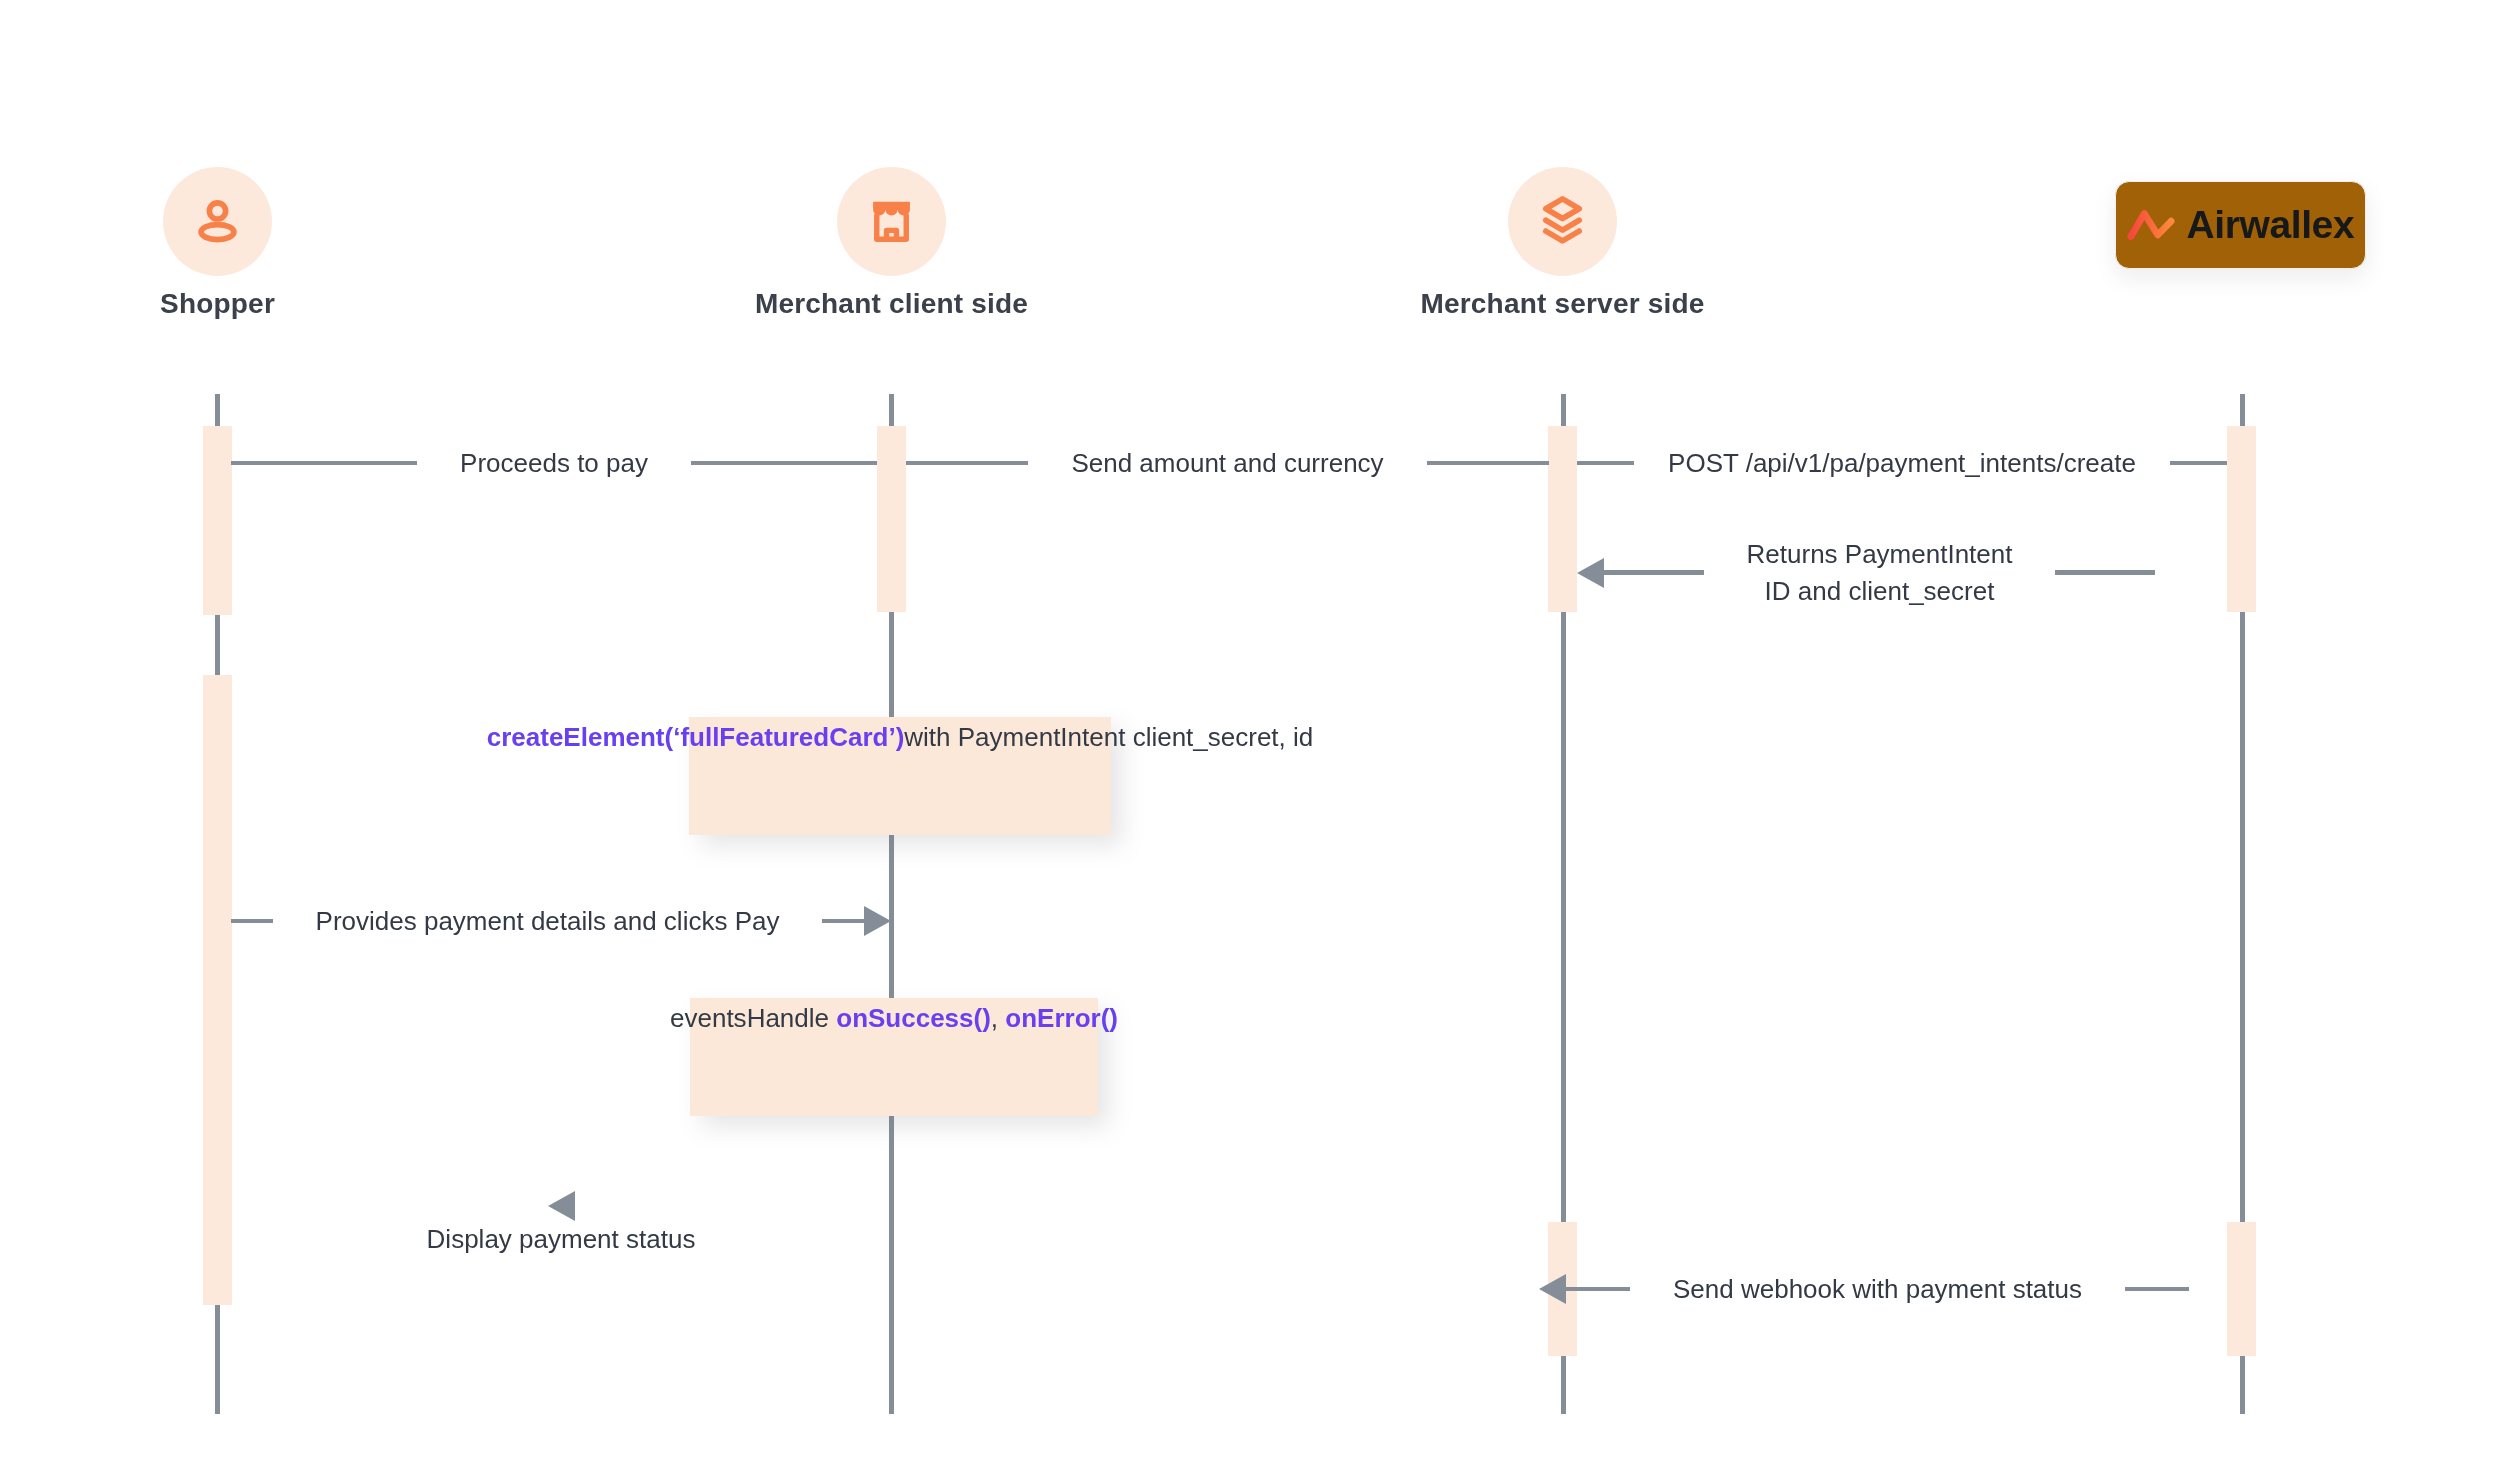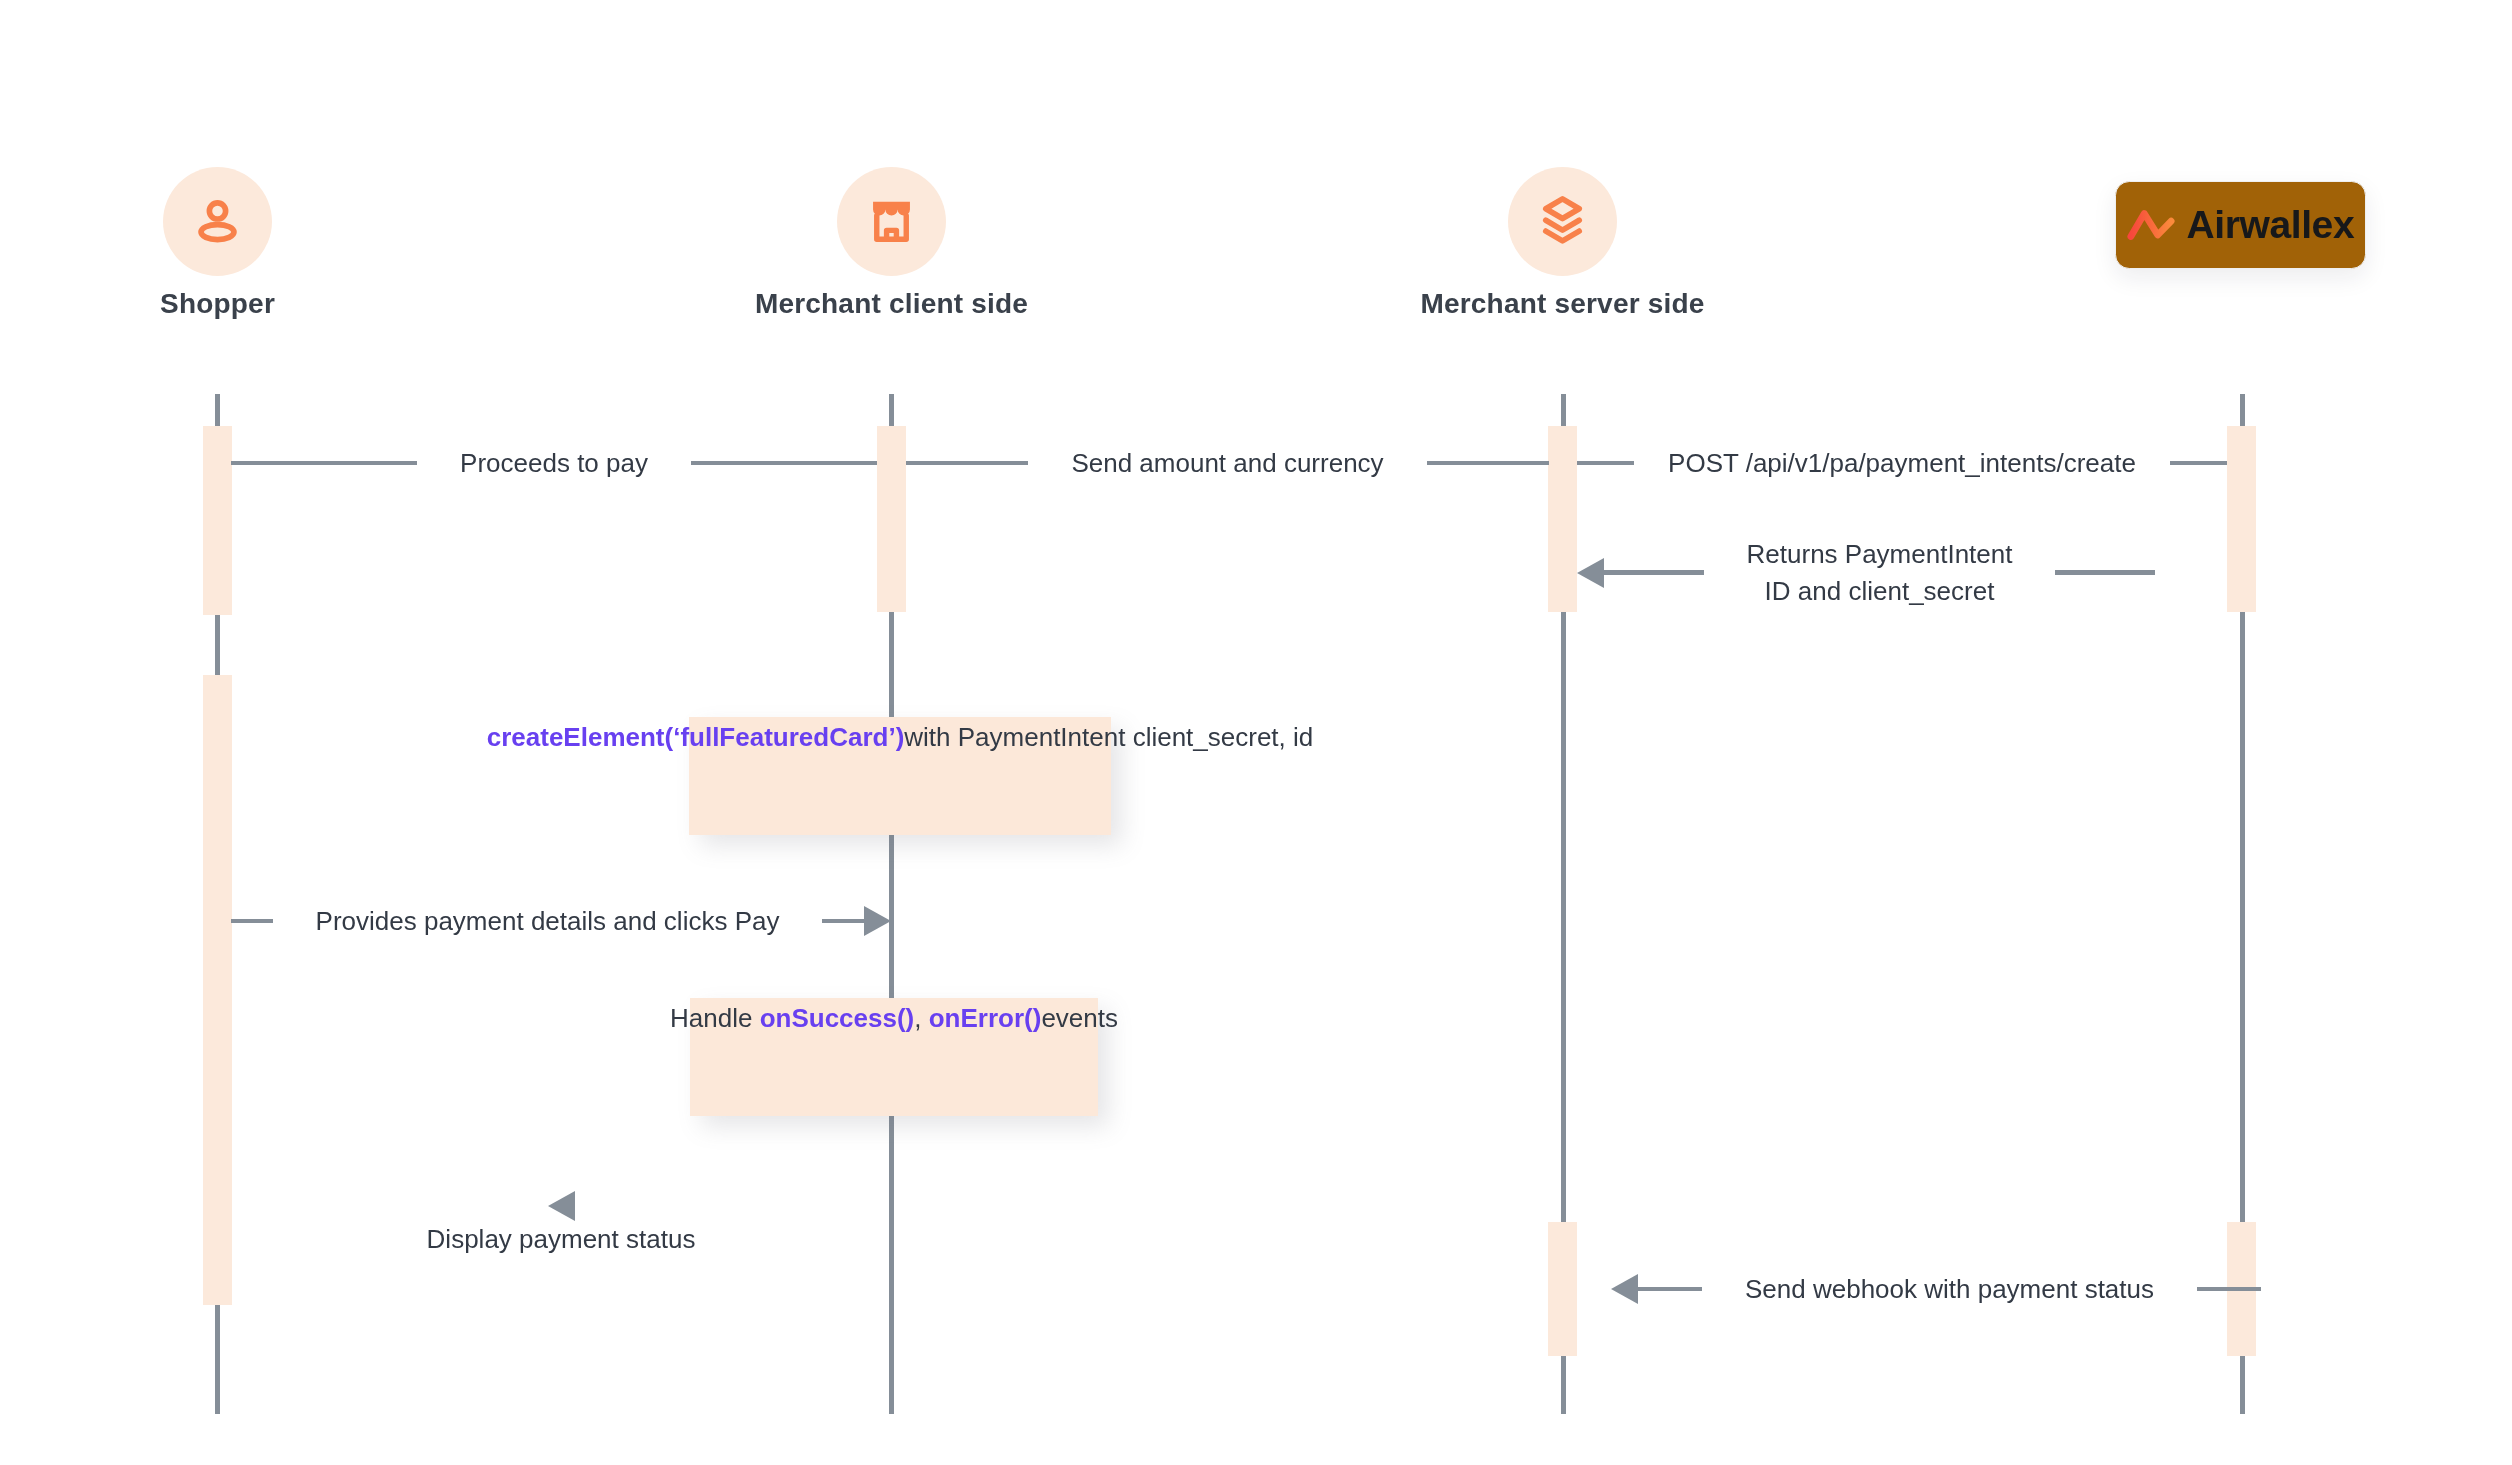--- a/index.html
+++ b/index.html
@@ -170,32 +170,32 @@
   </div>
 
   <div class="msg h60" style="left:231px;top:894px;width:660px;">
     <div class="line"></div>
     <div class="msg-label">Provides payment details and clicks Pay</div>
     <div class="line"></div>
     <div class="arrow-right"></div>
   </div>
 
   <div class="note" style="left:690px;top:998px;width:408px;height:118px;">
+    <div>events</div>
     <div><span>Handle </span><span class="code">onSuccess()</span><span>, </span><span class="code">onError()</span></div>
-    <div>events</div>
   </div>
 
   <div class="msg h60" style="left:231px;top:1191px;width:660px;flex-direction:column;">
     <div class="arrow-left"></div>
     <div class="line"></div>
     <div class="msg-label">Display payment status</div>
     <div class="line"></div>
   </div>
 
-  <div class="msg h60" style="left:1611px;top:1262px;width:650px;">
+  <div class="msg h60" style="left:1539px;top:1262px;width:650px;">
     <div class="arrow-left"></div>
     <div class="line"></div>
     <div class="msg-label">Send webhook with payment status</div>
     <div class="line"></div>
   </div>
 
 </div>
 
 
 </body></html>

